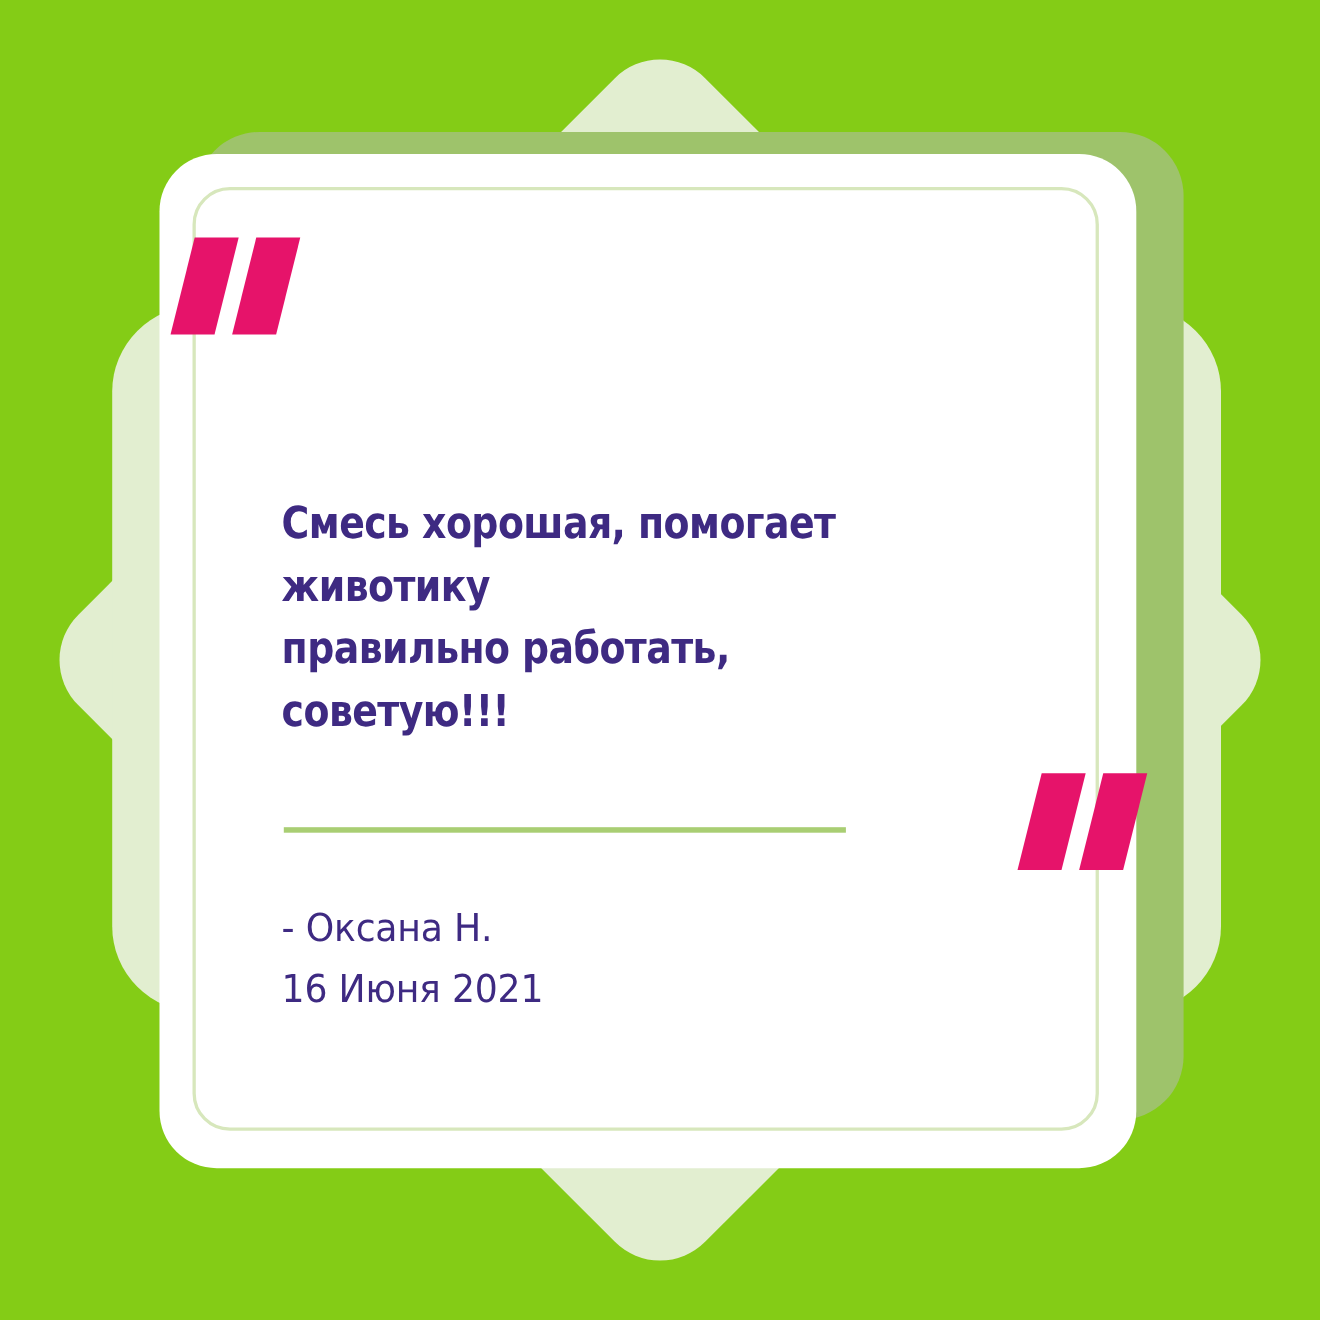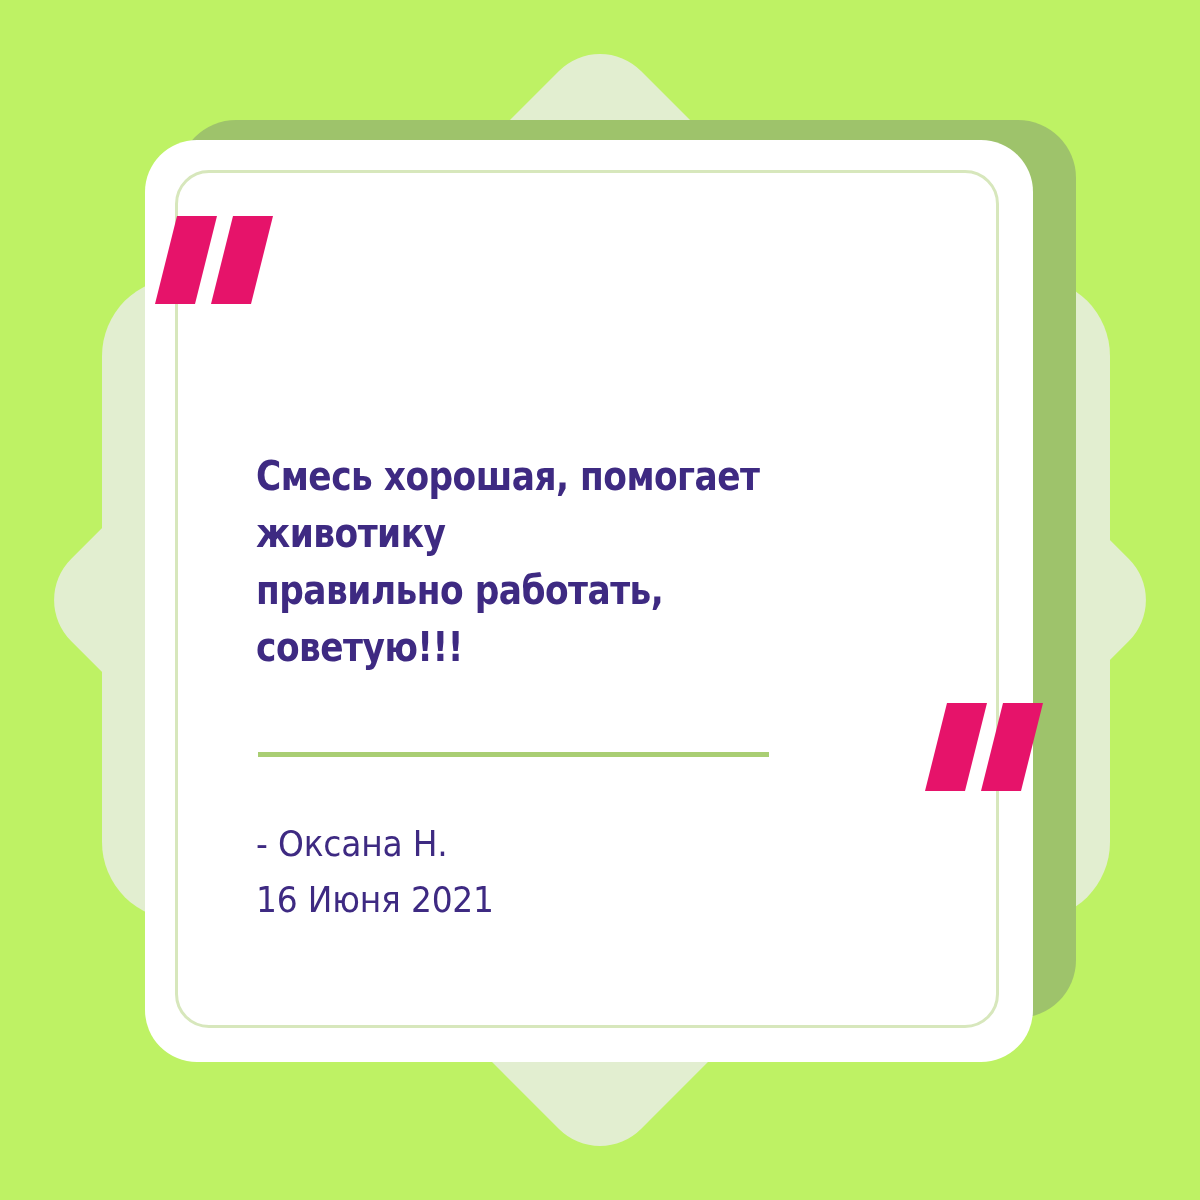--- a/index.html
+++ b/index.html
@@ -11,21 +11,21 @@
     height: 1200px;
     overflow: hidden;
     font-family: "Liberation Sans", sans-serif;
   }
 
   
   #testimonial-card {
     position: relative;
     width: 1200px;
     height: 1200px;
-    background: #bef264;
+    background: #84cc16;
     overflow: hidden;
   }
 
   
   .diamond {
     position: absolute;
     width: 806px;
     height: 806px;
     left: 197px;
     top: 197px;

